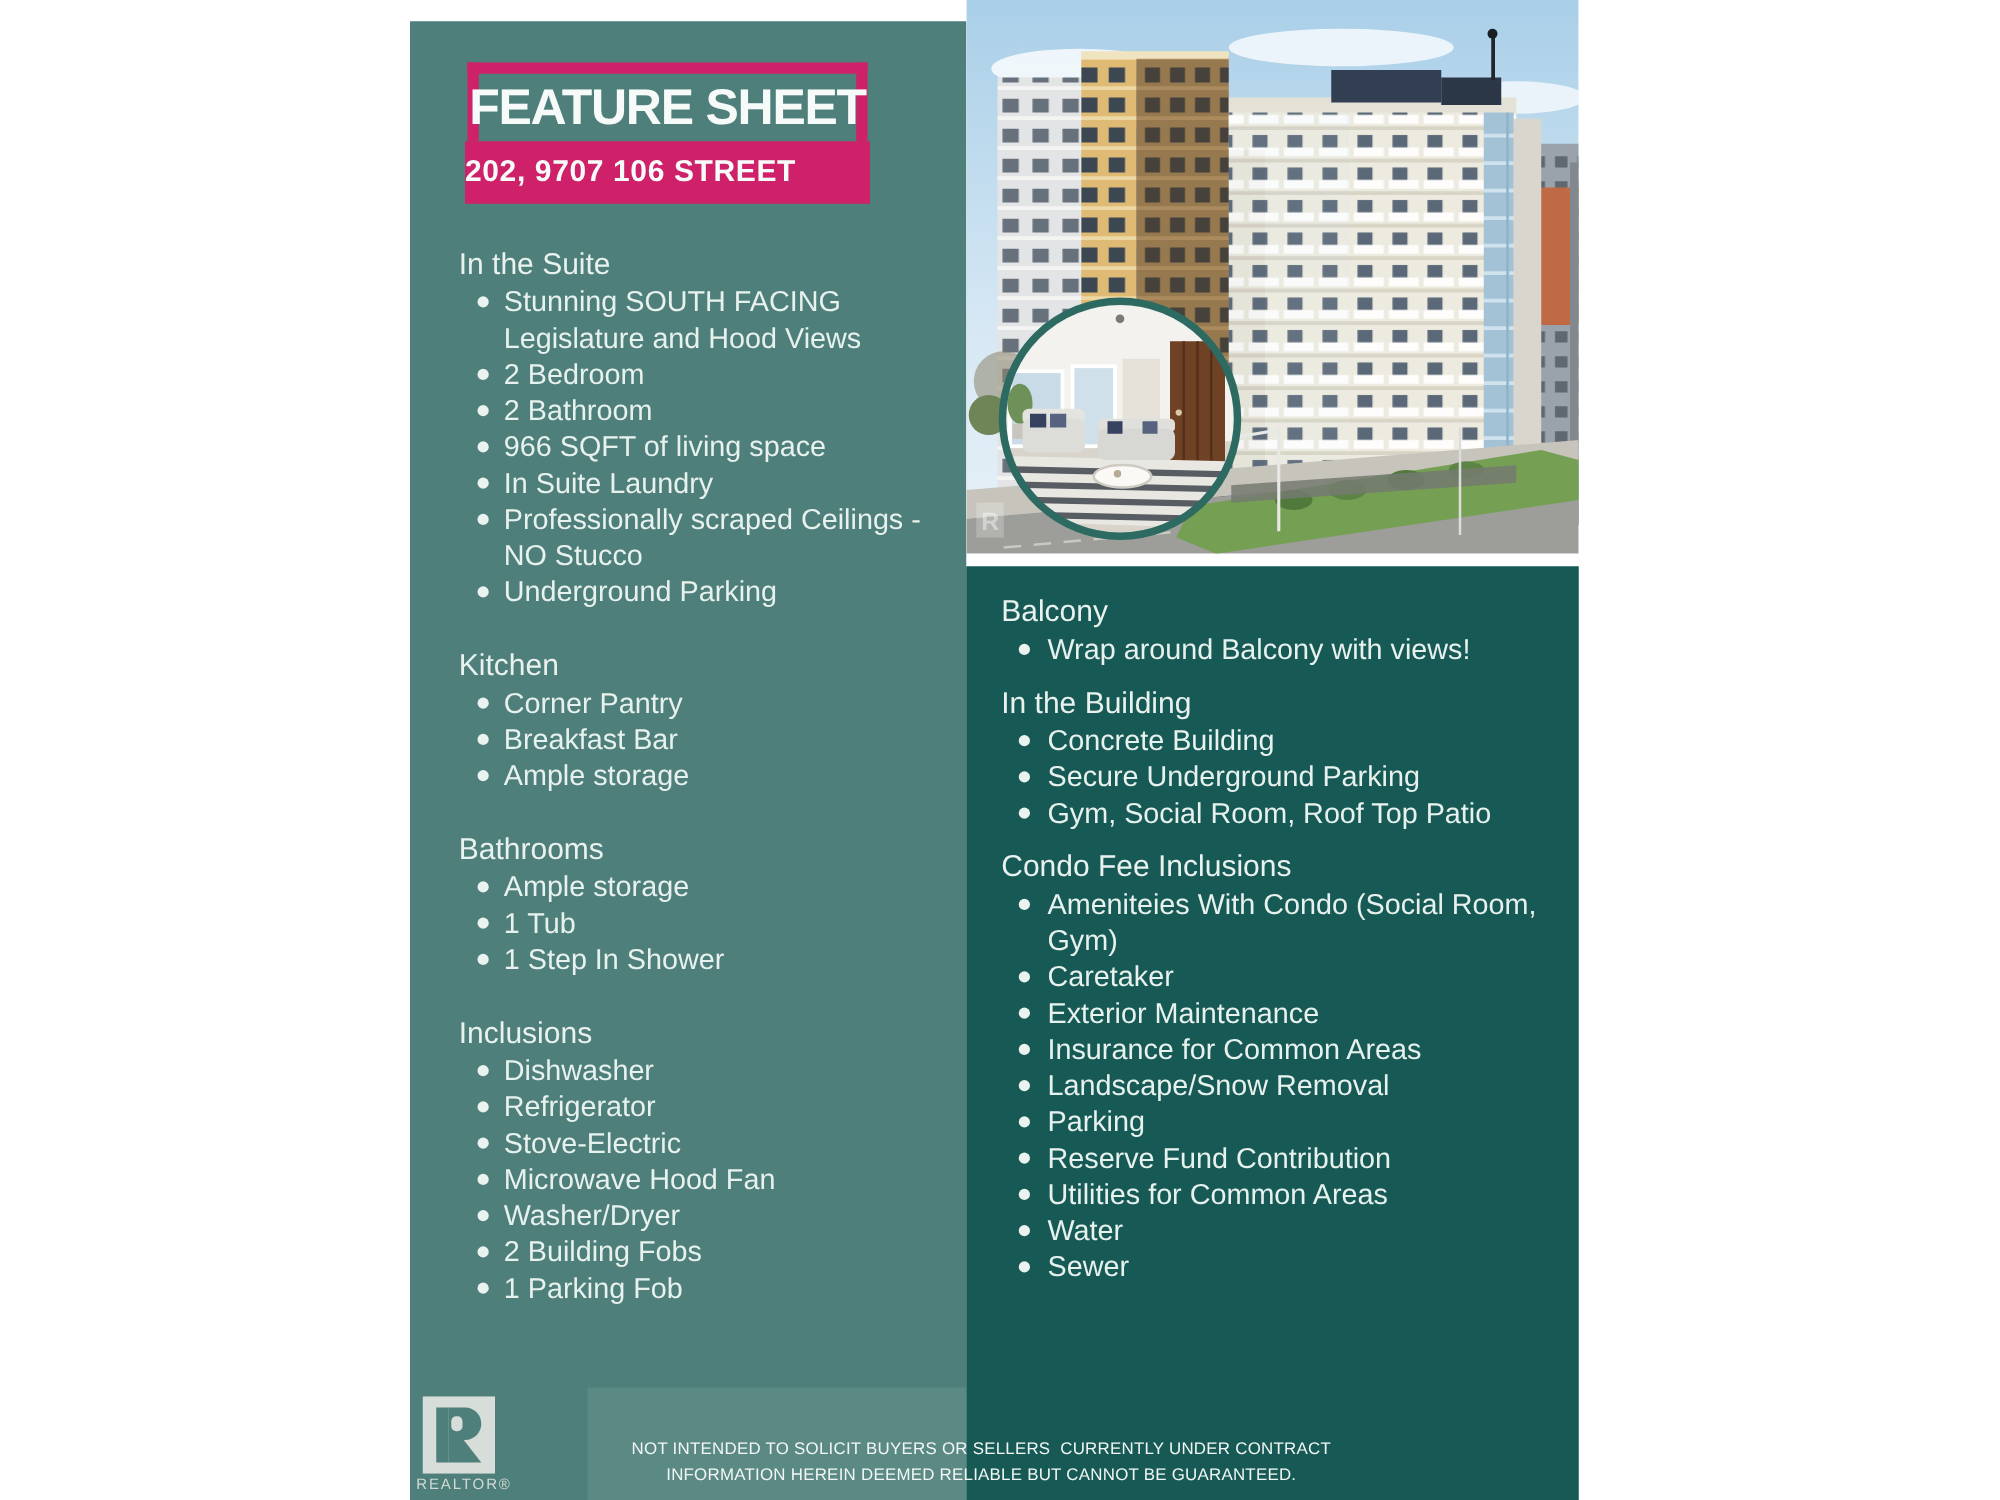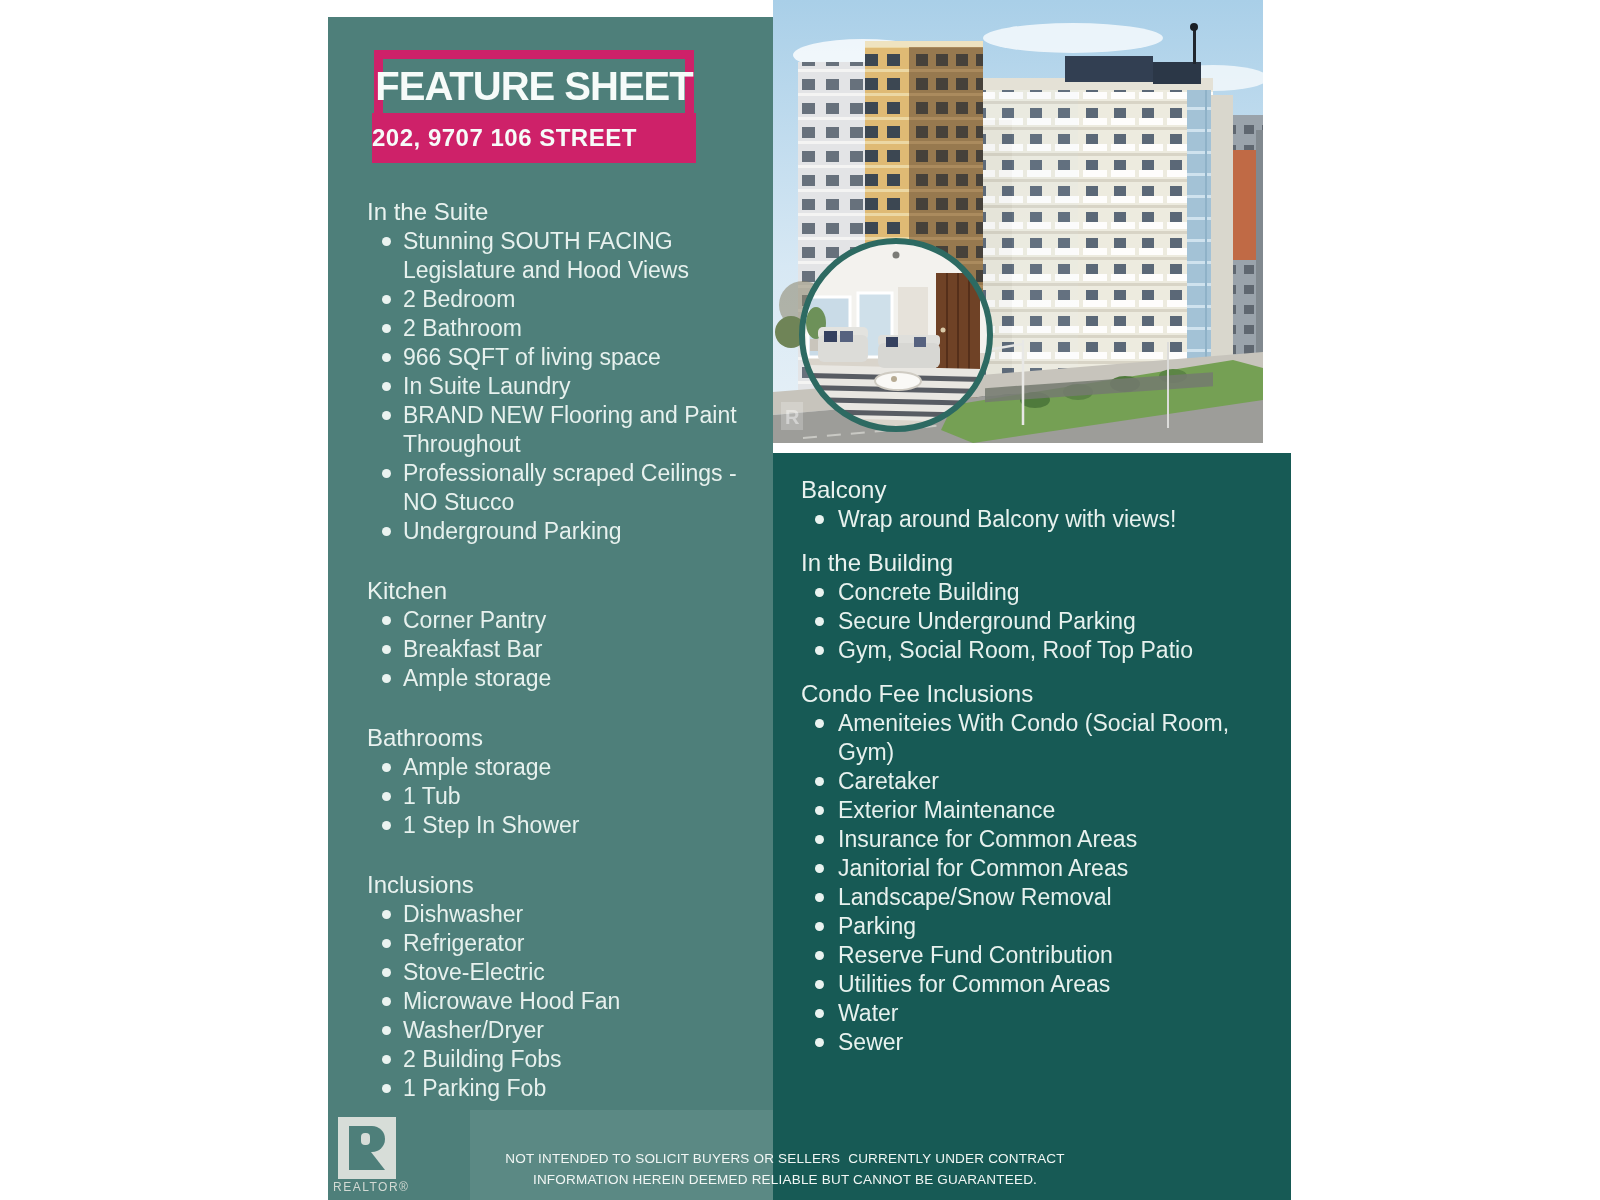--- a/index.html
+++ b/index.html
@@ -1,20 +1,20 @@
 <!DOCTYPE html>
 <html><head>
 <meta charset="utf-8">
 <style>
   html,body{margin:0;padding:0;background:#fff;}
   .page{position:relative;width:1600px;height:1200px;background:#ffffff;overflow:hidden;
         font-family:"Liberation Sans","DejaVu Sans",sans-serif;}
   
   .col-left{position:absolute;left:328px;top:17px;width:445px;height:1200px;background:#4e7f7a;}
-  .col-right{position:absolute;left:773px;top:453px;width:490px;height:747px;background:#175a55;padding-left:28px;}
+  .col-right{position:absolute;left:773px;top:453px;width:490px;height:747px;background:#175a55;}
   .photo-wrap{position:absolute;left:773px;top:0;width:490px;height:443px;overflow:hidden;}
   .photo-wrap svg{display:block;}
   
   .title-frame{position:absolute;left:46px;top:33px;width:302px;height:54px;
                border:9px solid #ce2169;border-bottom:none;
                display:flex;align-items:center;justify-content:center;}
   .title-text{color:#f6fbf9;font-size:40px;font-weight:700;letter-spacing:-1px;white-space:nowrap;}
   .address-bar{position:absolute;left:44px;top:96px;width:324px;height:50px;background:#ce2169;
                display:flex;align-items:center;}
   .address-text{color:#f6fbf9;font-size:24px;font-weight:700;letter-spacing:.5px;white-space:nowrap;}
@@ -64,22 +64,20 @@
 Legislature and Hood Views</li>
 
               <li class="bullet-item">2 Bedroom</li>
 
               <li class="bullet-item">2 Bathroom</li>
 
               <li class="bullet-item">966 SQFT of living space</li>
 
               <li class="bullet-item">In Suite Laundry</li>
 
-              <li class="bullet-item">BRAND NEW Flooring and Paint
-Throughout</li>
 
               <li class="bullet-item">Professionally scraped Ceilings -
 NO Stucco</li>
 
               <li class="bullet-item">Underground Parking</li>
             </ul>
         </section>
 
         <section class="feature-section">
           <h2 class="section-heading">Kitchen</h2>
@@ -287,21 +285,20 @@
 
               <li class="bullet-item">Ameniteies With Condo (Social Room,
 Gym)</li>
 
               <li class="bullet-item">Caretaker</li>
 
               <li class="bullet-item">Exterior Maintenance</li>
 
               <li class="bullet-item">Insurance for Common Areas</li>
 
-              <li class="bullet-item">Janitorial for Common Areas</li>
 
               <li class="bullet-item">Landscape/Snow Removal</li>
 
               <li class="bullet-item">Parking</li>
 
 
               <li class="bullet-item">Reserve Fund Contribution</li>
 
               <li class="bullet-item">Utilities for Common Areas</li>
 

